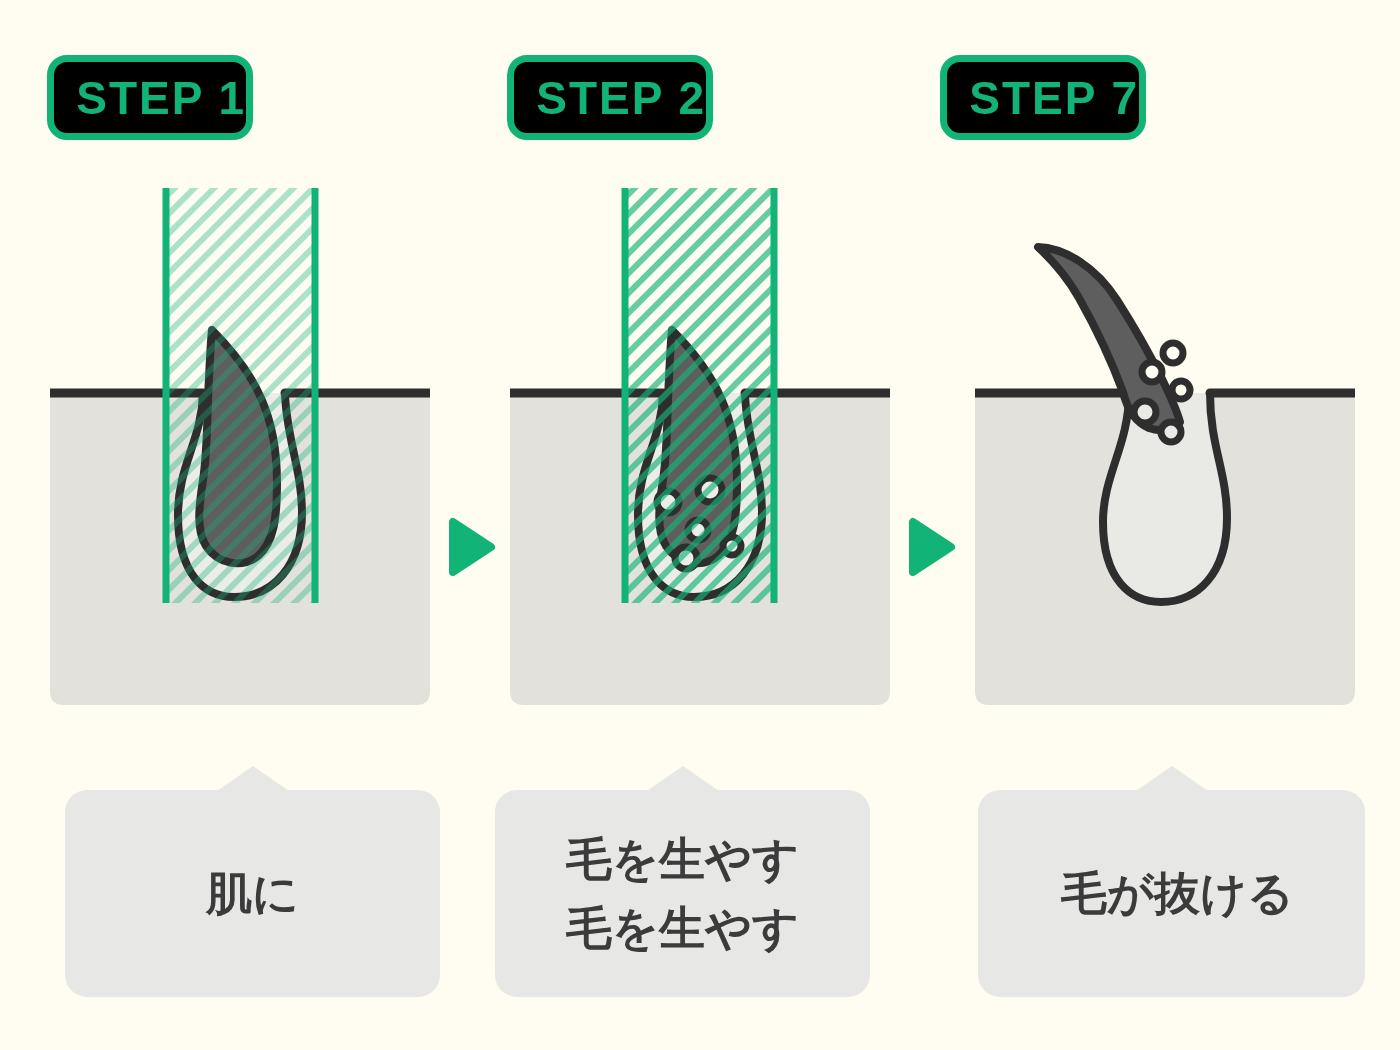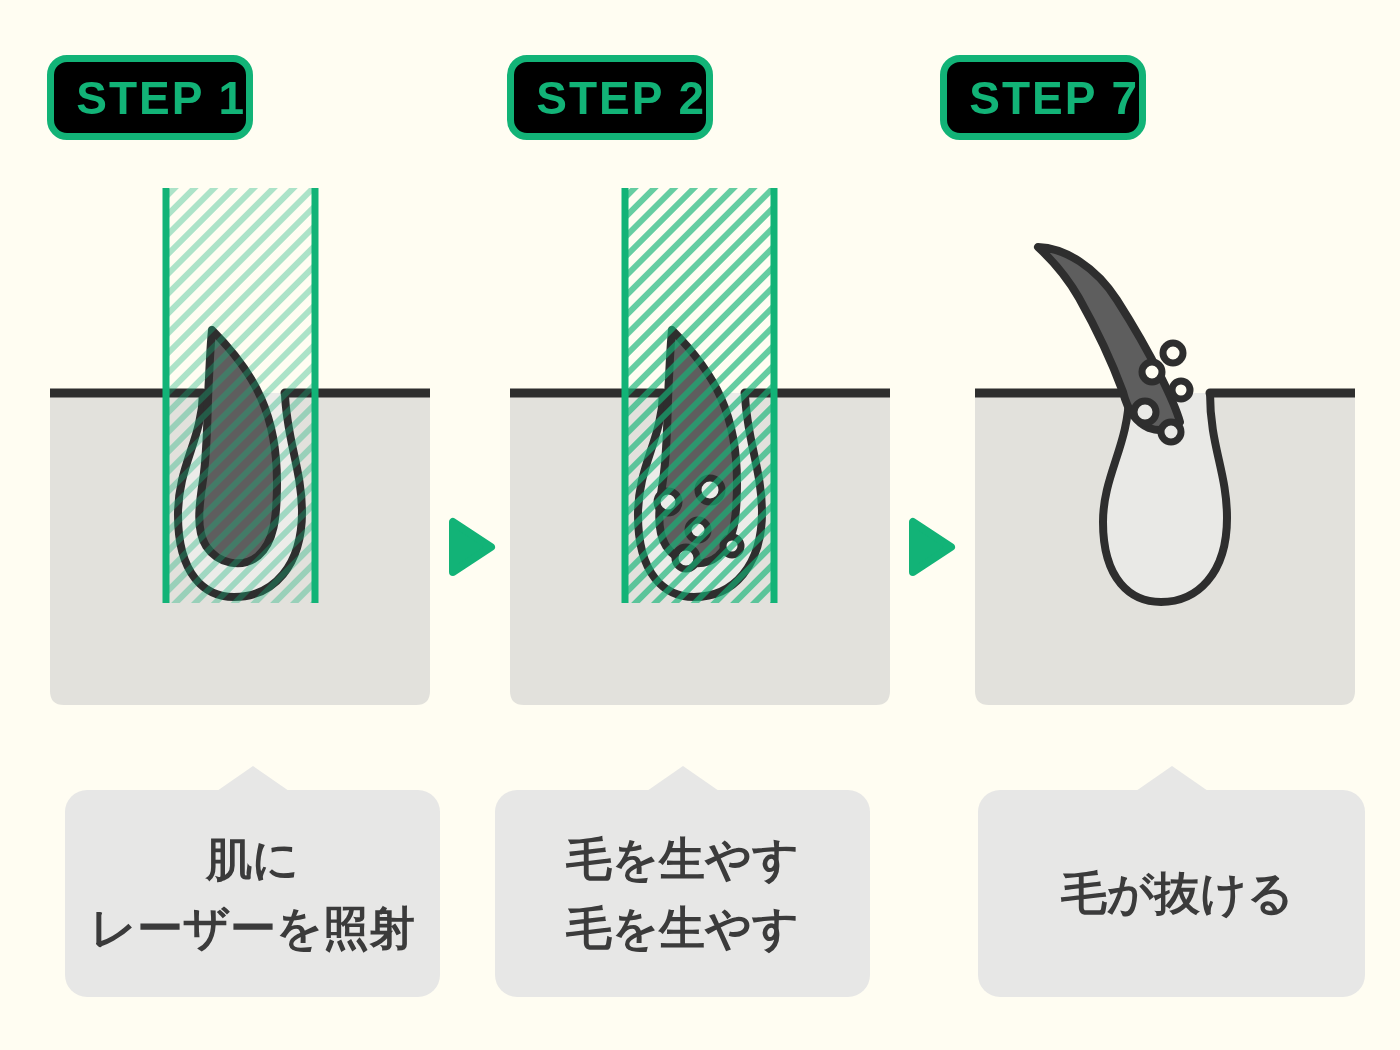--- a/index.html
+++ b/index.html
@@ -147,21 +147,20 @@
       <circle cx="198" cy="203" r="10" fill="#FFFDF2" stroke="#2E2E2E" stroke-width="7"></circle>
       <circle cx="177" cy="222" r="10" fill="#FFFDF2" stroke="#2E2E2E" stroke-width="7"></circle>
       <circle cx="206" cy="240" r="9" fill="#FFFDF2" stroke="#2E2E2E" stroke-width="7"></circle>
       <circle cx="170" cy="262" r="11" fill="#E9E9E6" stroke="#2E2E2E" stroke-width="7"></circle>
       <circle cx="196" cy="282" r="10" fill="#E9E9E6" stroke="#2E2E2E" stroke-width="7"></circle>
     </g>
   </svg>
 
   <div class="caption c1">
     <span class="cap-line">肌に</span>
-    <span class="cap-line">レーザーを照射</span>
   </div>
   <div class="caption c2">
     <span class="cap-line">毛を生やす</span>
     <span class="cap-line">毛を生やす</span>
   </div>
   <div class="caption c3">
     <span class="cap-line">毛が抜ける</span>
 
   </div>
 

